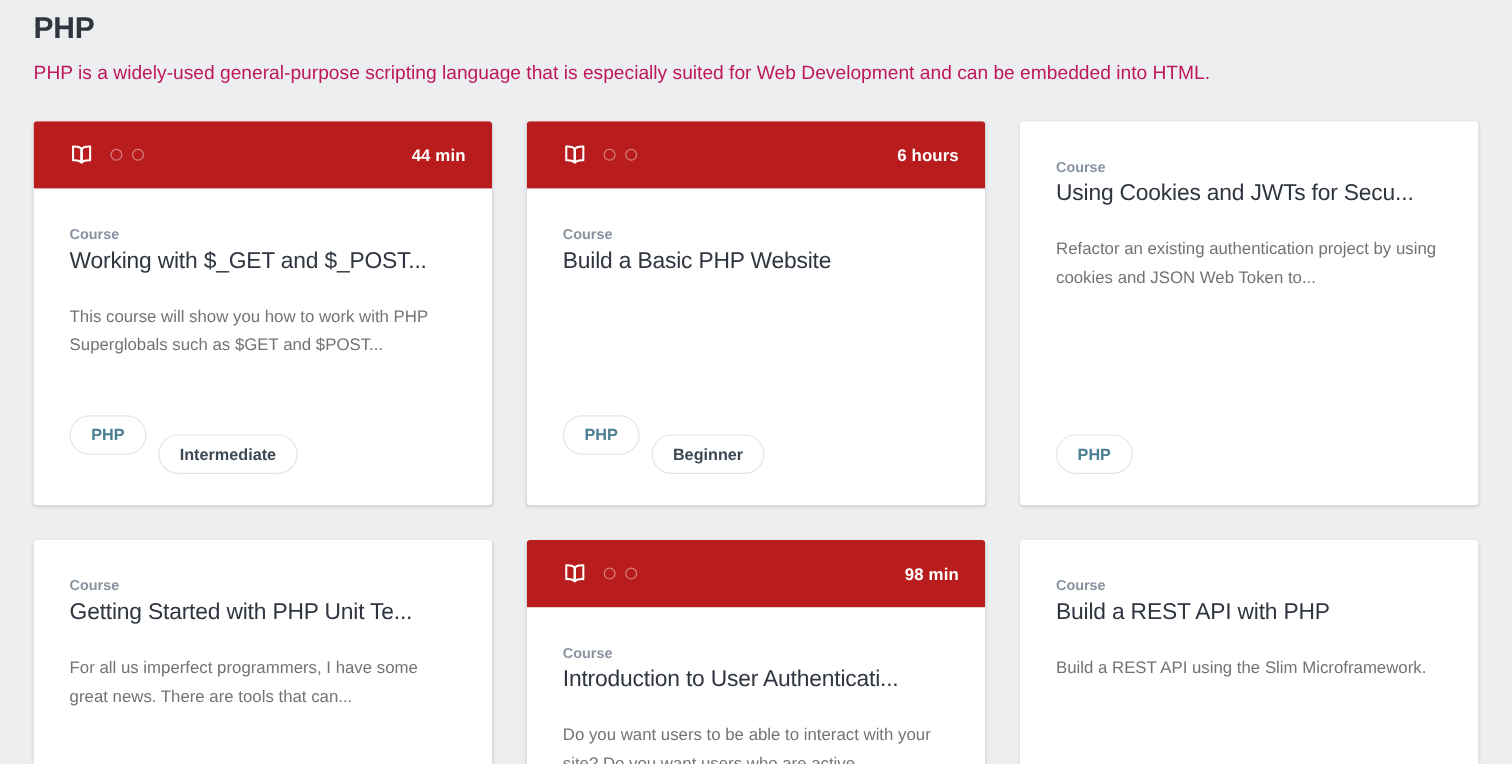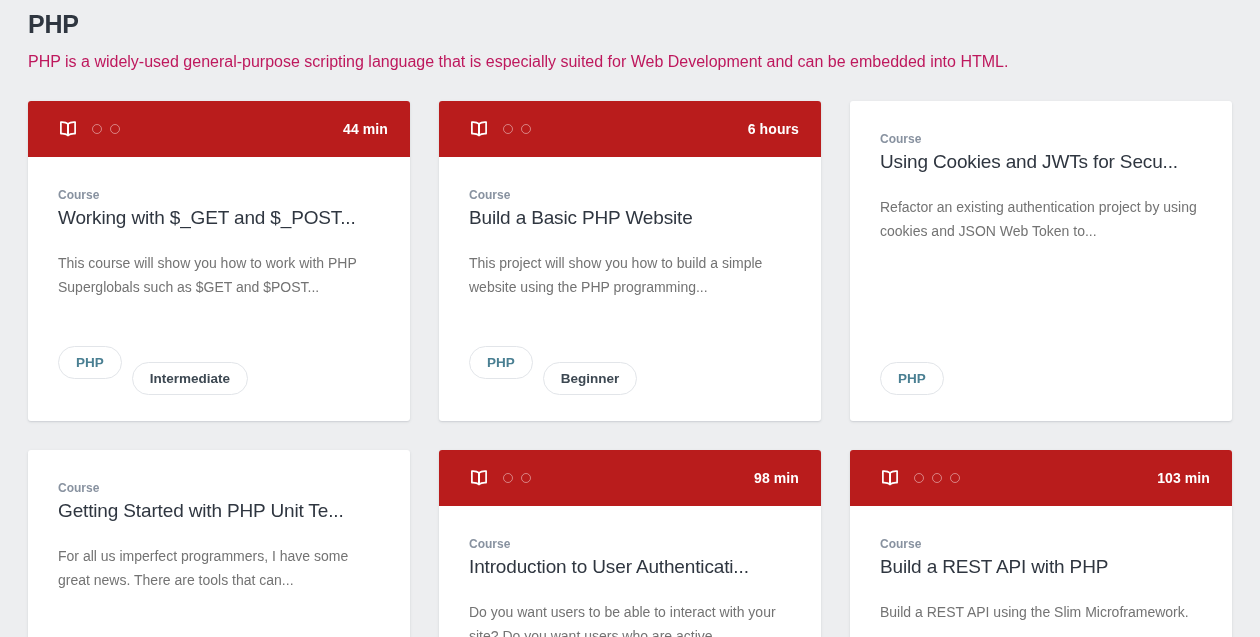--- a/index.html
+++ b/index.html
@@ -218,21 +218,20 @@
             <span class="dots">
               <span class="dot"></span>
               <span class="dot"></span>
             </span>
           </div>
           <span class="duration">6 hours</span>
         </div>
         <div class="card-body">
           <div class="card-kicker">Course</div>
           <div class="card-title">Build a Basic PHP Website</div>
-          <div class="card-desc">This project will show you how to build a simple website using the PHP programming...</div>
           <div class="card-tags">
             <span class="tag tag--topic">PHP</span>
             <span class="tag tag--level">Beginner</span>
           </div>
         </div>
       </div>
       <div class="course-card">
         <div class="card-body">
           <div class="card-kicker">Course</div>
           <div class="card-title">Using Cookies and JWTs for Secu...</div>
@@ -268,37 +267,20 @@
           <span class="duration">98 min</span>
         </div>
         <div class="card-body">
           <div class="card-kicker">Course</div>
           <div class="card-title">Introduction to User Authenticati...</div>
           <div class="card-desc">Do you want users to be able to interact with your site? Do you want users who are active...</div>
           <div class="card-tags"></div>
         </div>
       </div>
       <div class="course-card">
-        <div class="card-header">
-          <div class="header-left">
-            <span>
-              <svg viewBox="0 0 22 20" class="book-icon" aria-hidden="true">
-                <path d="M11 4.3 C9.2 2.6 6.6 2.1 3.1 2.3 L3.1 15.1 C6.6 14.9 9.2 15.4 11 17.1 Z" fill="none" stroke="#ffffff" stroke-width="1.9" stroke-linejoin="round"></path>
-                <path d="M11 4.3 C12.8 2.6 15.4 2.1 18.9 2.3 L18.9 15.1 C15.4 14.9 12.8 15.4 11 17.1 Z" fill="none" stroke="#ffffff" stroke-width="1.9" stroke-linejoin="round"></path>
-                <path d="M11 4.3 L11 17.1" stroke="#ffffff" stroke-width="1.9"></path>
-              </svg>
-            </span>
-            <span class="dots">
-              <span class="dot"></span>
-              <span class="dot"></span>
-              <span class="dot"></span>
-            </span>
-          </div>
-          <span class="duration">103 min</span>
-        </div>
         <div class="card-body">
           <div class="card-kicker">Course</div>
           <div class="card-title">Build a REST API with PHP</div>
           <div class="card-desc">Build a REST API using the Slim Microframework.</div>
           <div class="card-tags"></div>
         </div>
       </div>
     </div>
 
 </div>

